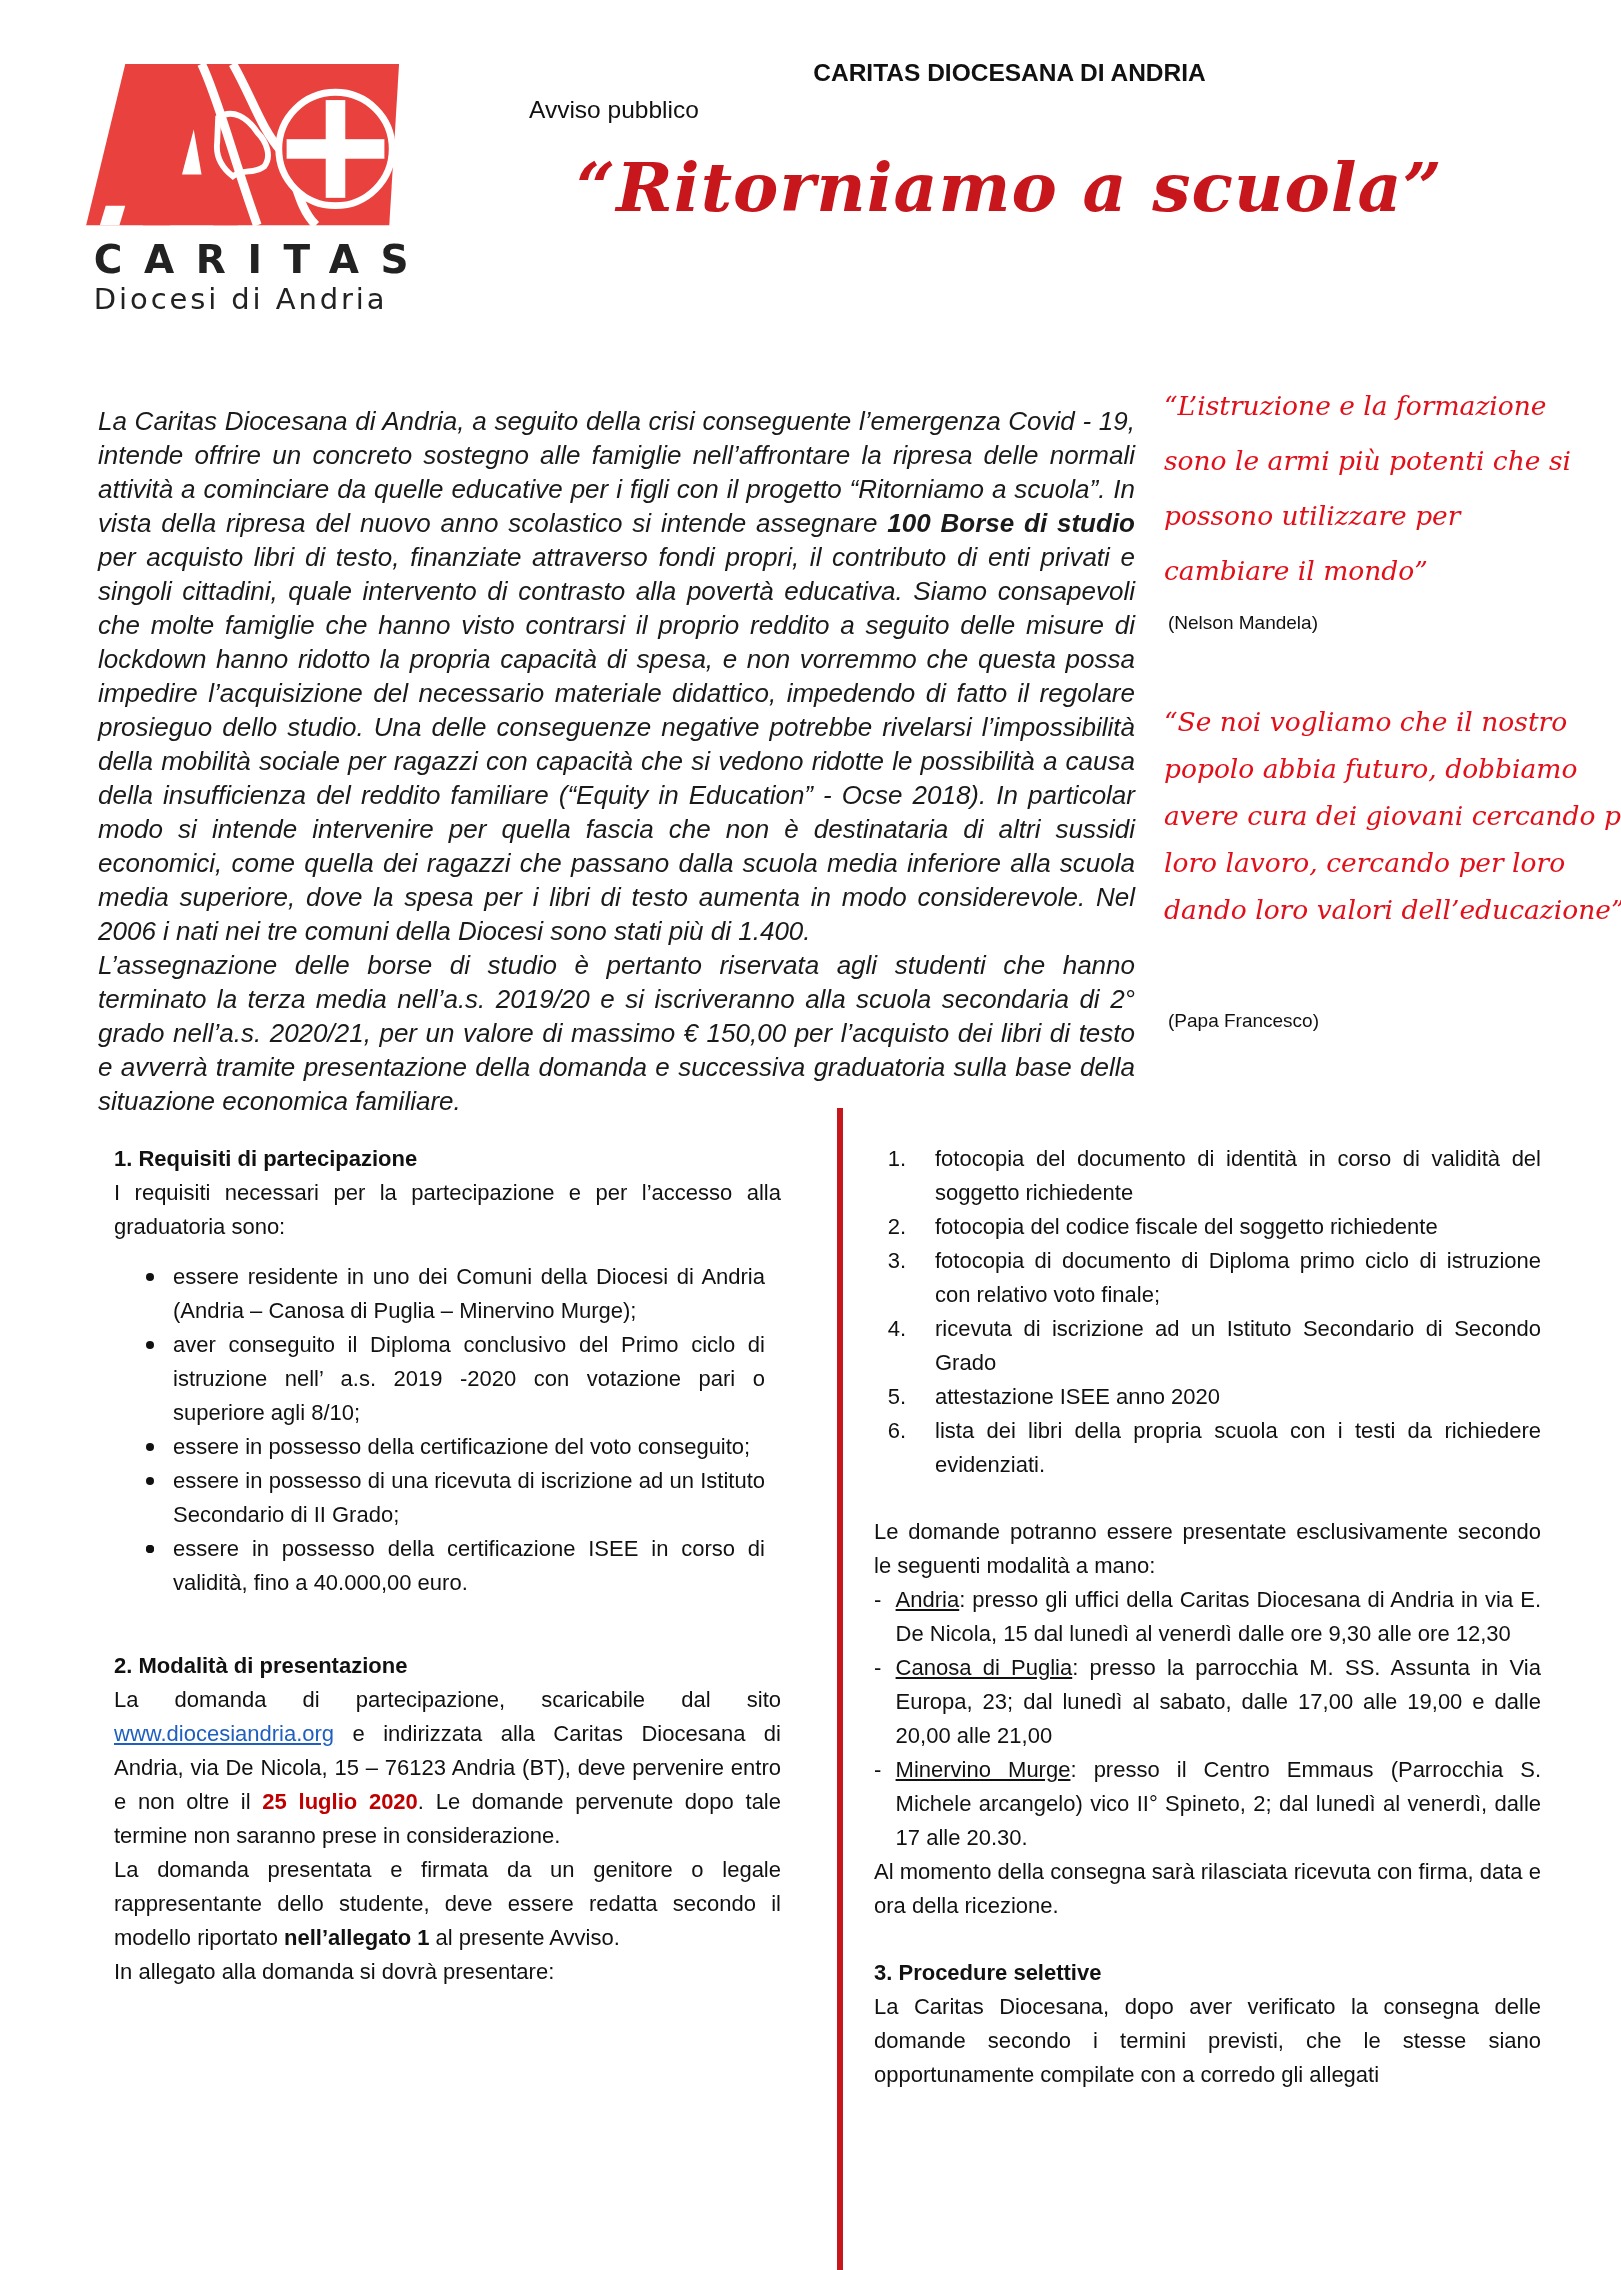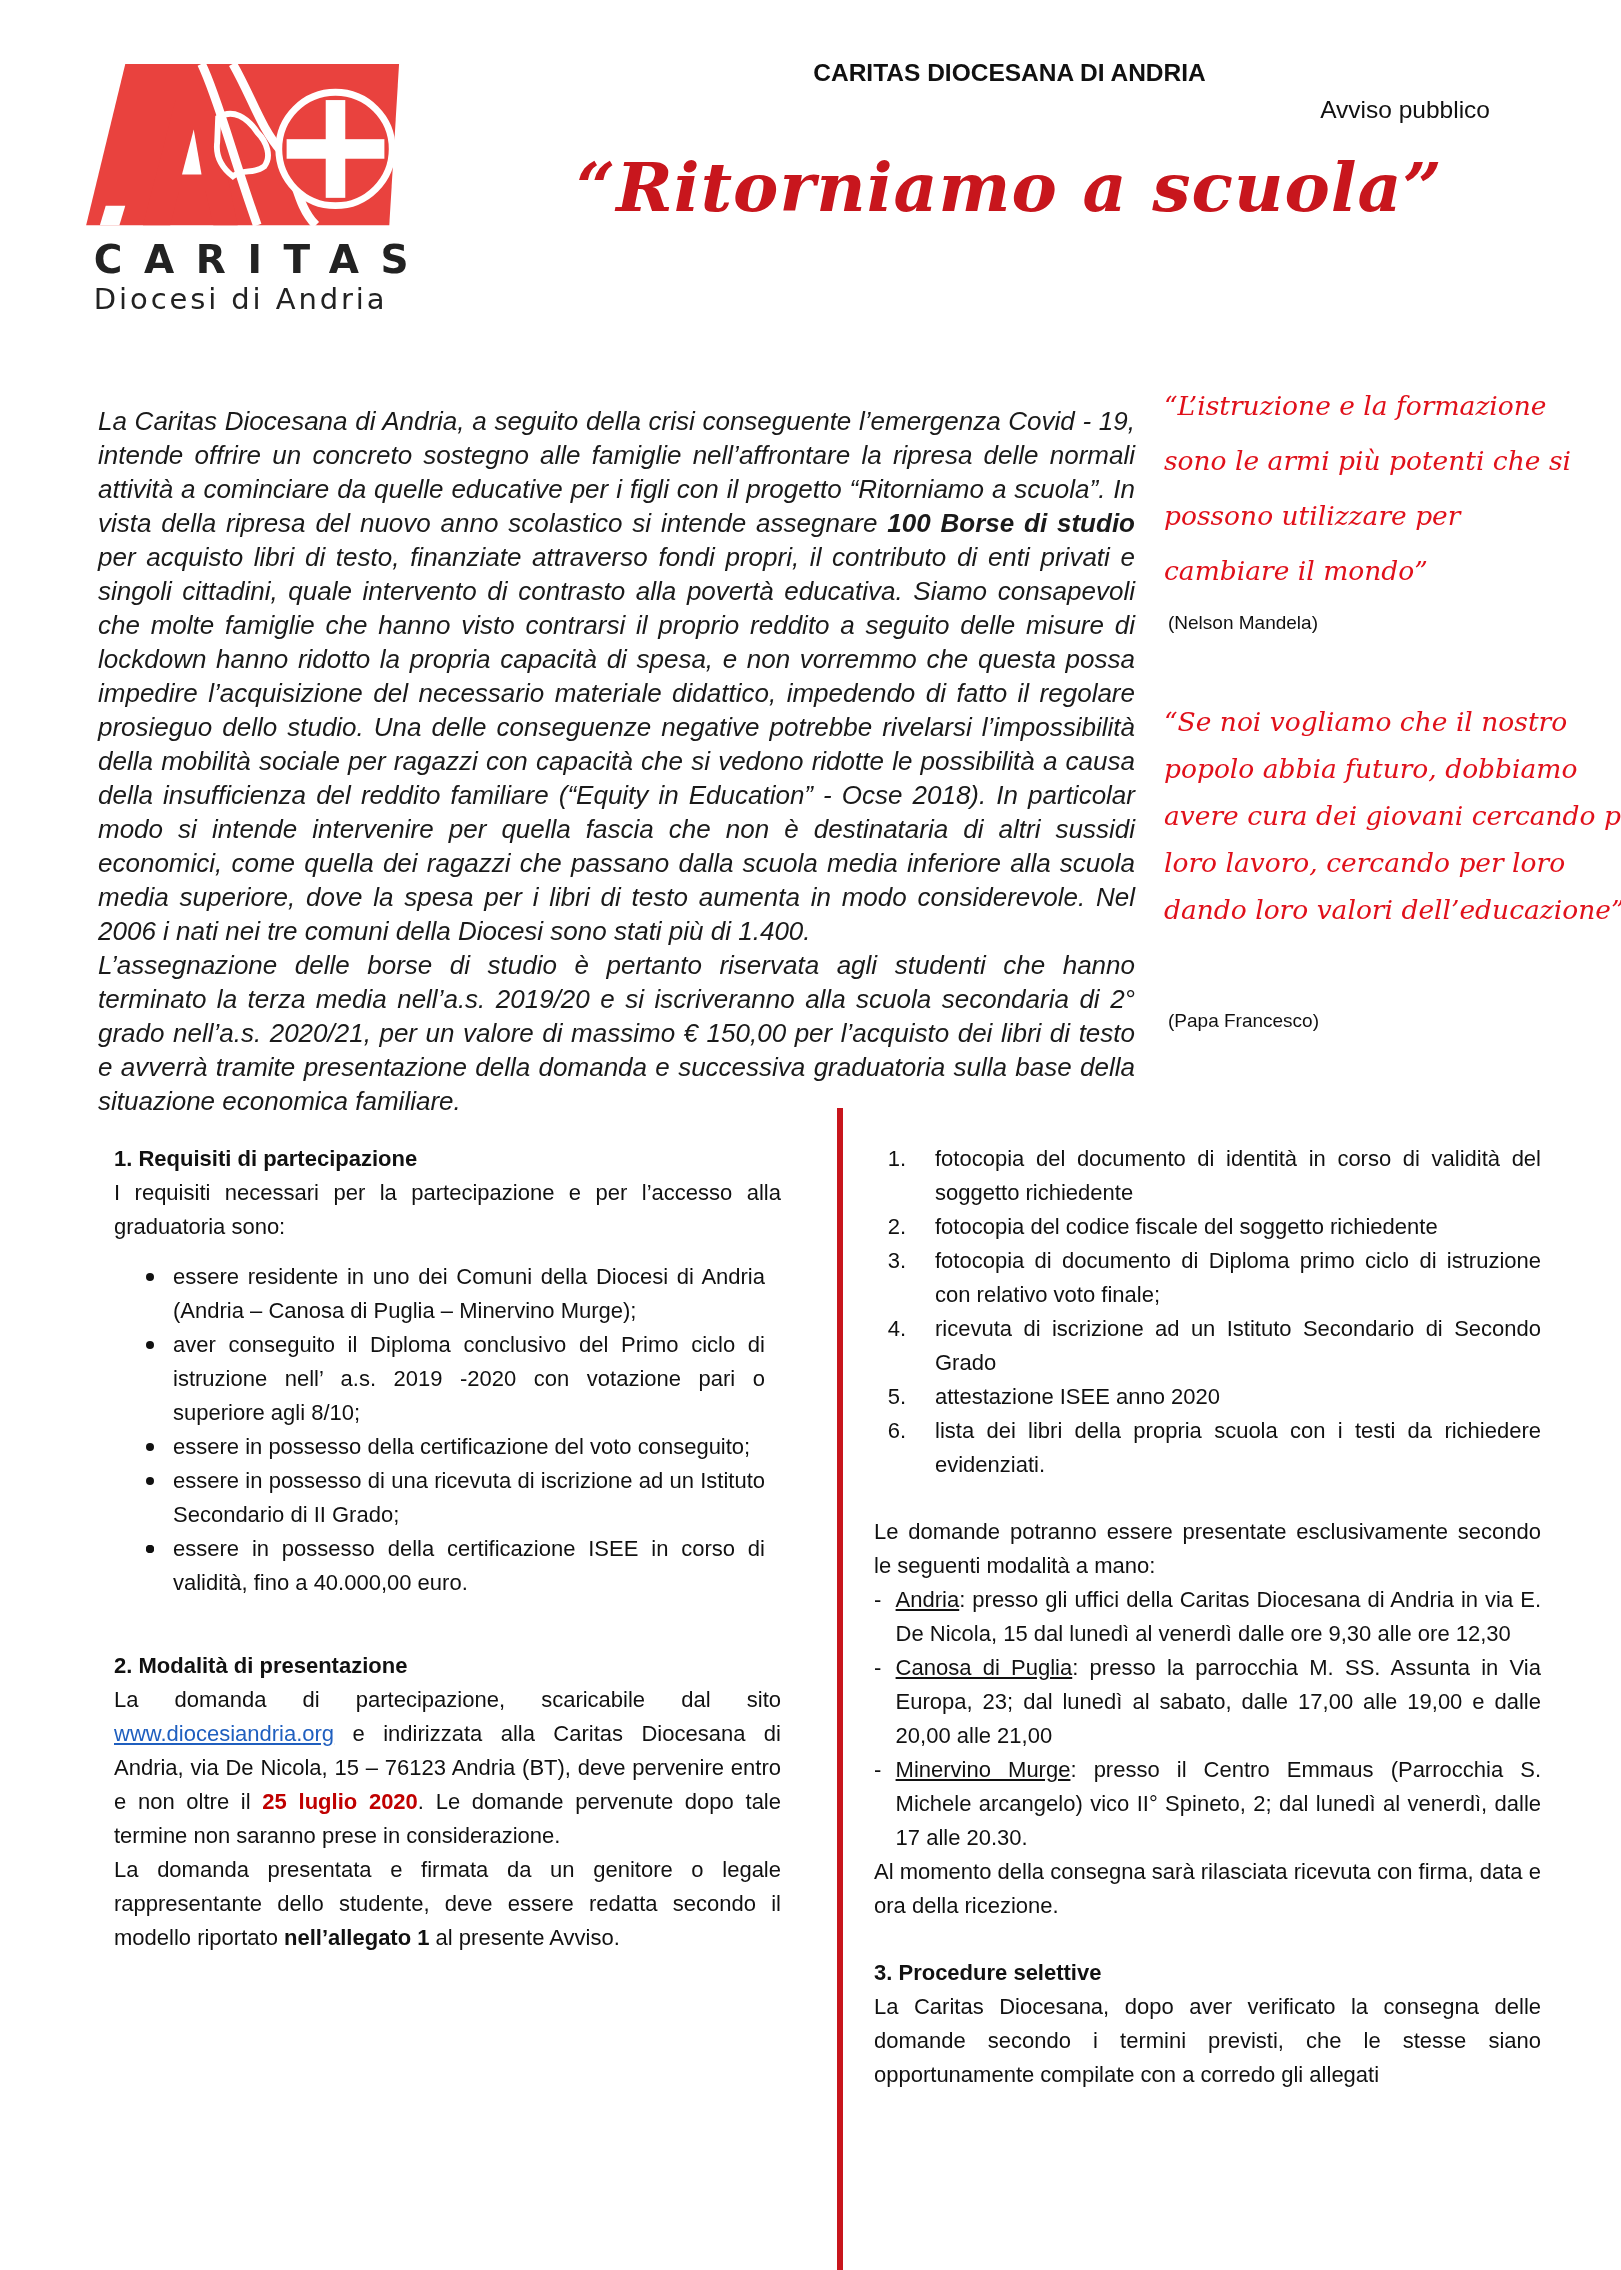--- a/index.html
+++ b/index.html
@@ -6,21 +6,21 @@
   body { width:1621px; height:2270px; position:relative; overflow:hidden; font-family:"Liberation Sans", sans-serif; color:#111; }
 
   
   .logo { position:absolute; left:86px; top:59px; width:323px; height:255px; }
   .logo svg { position:absolute; left:0; top:0; }
   .logo-caritas { position:absolute; left:7.8px; top:178px; width:314px; font-family:"DejaVu Sans", sans-serif; font-weight:bold; font-size:39px; letter-spacing:21.6px; color:#222; white-space:nowrap; }
   .logo-diocesi { position:absolute; left:7.8px; top:223px; width:314px; font-family:"DejaVu Sans", sans-serif; font-size:29px; letter-spacing:2.9px; color:#222; white-space:nowrap; }
 
   
   .hdr-org { position:absolute; left:529px; top:59px; width:961px; text-align:center; font-weight:bold; font-size:24.5px; }
-  .hdr-sub { position:absolute; left:529px; top:96px; width:961px; text-align:right; font-size:24.5px; }
+  .hdr-sub { position:absolute; left:529px; top:96px; width:961px; text-align:left; font-size:24.5px; }
   .hdr-title { position:absolute; left:549px; top:147px; width:921px; text-align:center; font-family:"DejaVu Serif", serif; font-style:italic; font-weight:bold; font-size:68px; color:#c8161d; letter-spacing:1px; }
 
   
   .intro { position:absolute; left:98px; top:404px; width:1037px; font-style:italic; font-size:26px; line-height:34px; text-align:justify; color:#1a1a1a; }
   .intro p { margin:0; }
   .intro b { font-style:italic; }
 
   
   .quote { position:absolute; left:1164px; width:431px; font-family:"DejaVu Serif", serif; font-style:italic; font-size:26.5px; color:#e0101a; }
   .quote .line { display:block; white-space:nowrap; }
@@ -114,20 +114,21 @@
     <li><span class="dot"></span><span>aver conseguito il Diploma conclusivo del Primo ciclo di istruzione nell’ a.s. 2019 -2020 con votazione pari o superiore agli 8/10;</span></li>
     <li><span class="dot"></span><span>essere in possesso della certificazione del voto conseguito;</span></li>
     <li><span class="dot"></span><span>essere in possesso di una ricevuta di iscrizione ad un Istituto Secondario di II Grado;</span></li>
     <li><span class="dot"></span></li>
     <li><span class="dot"></span><span>essere in possesso della certificazione ISEE in corso di validità, fino a 40.000,00 euro.</span></li>
   </ul>
   <div class="gap"></div>
   <p class="sec-title">2. Modalità di presentazione</p>
   <p><span>La domanda di partecipazione, scaricabile dal sito </span><a class="link">www.diocesiandria.org</a><span> e indirizzata alla Caritas Diocesana di Andria, via De Nicola, 15 – 76123 Andria (BT), deve pervenire entro e non oltre il </span><span class="deadline">25 luglio 2020</span><span>. Le domande pervenute dopo tale termine non saranno prese in considerazione.</span></p>
   <p><span>La domanda presentata e firmata da un genitore o legale rappresentante dello studente, deve essere redatta secondo il modello riportato </span><b>nell’allegato 1</b><span> al presente Avviso.</span></p>
+  <p>In allegato alla domanda si dovrà presentare:</p>
 </div>
 
 <div class="col col-right">
   <ol class="numlist">
     <li><span class="num">1.</span><span>fotocopia del documento di identità in corso di validità del soggetto richiedente</span></li>
     <li><span class="num">2.</span><span>fotocopia del codice fiscale del soggetto richiedente</span></li>
     <li><span class="num">3.</span><span>fotocopia di documento di Diploma primo ciclo di istruzione con relativo voto finale;</span></li>
     <li><span class="num">4.</span><span>ricevuta di iscrizione ad un Istituto Secondario di Secondo Grado</span></li>
     <li><span class="num">5.</span><span>attestazione ISEE anno 2020</span></li>
     <li><span class="num">6.</span><span>lista dei libri della propria scuola con i testi da richiedere evidenziati.</span></li>

